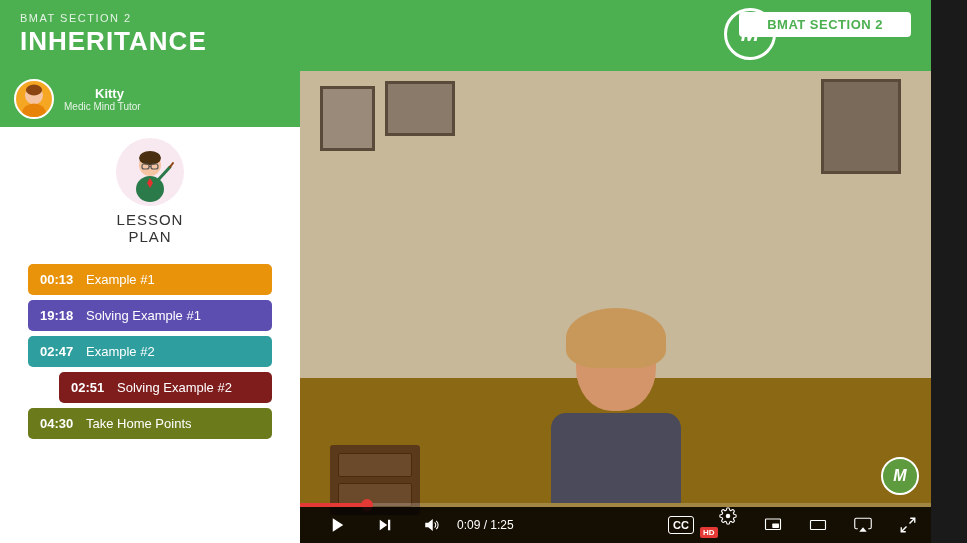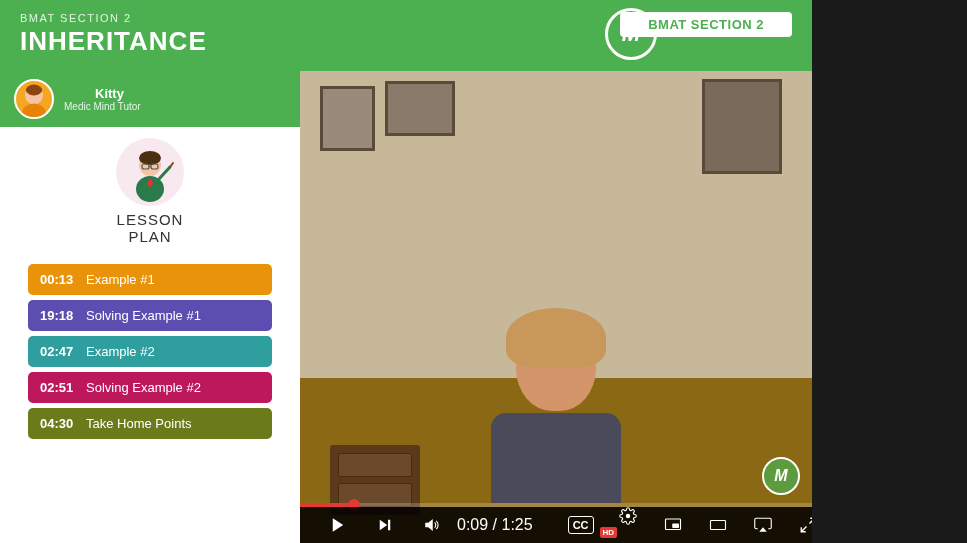--- a/index.html
+++ b/index.html
@@ -5,21 +5,21 @@
     * { box-sizing: border-box; margin: 0; padding: 0; }
     body {
       width: 967px;
       height: 543px;
       overflow: hidden;
       font-family: Arial, sans-serif;
       background: #1a1a1a;
     }
 
     .player-container {
-      width: 812px;
+      width: 931px;
       height: 543px;
       position: relative;
       background: #000;
       display: flex;
       flex-direction: column;
     }
 
     
     .header {
       background: #4caf50;
@@ -209,21 +209,21 @@
 
     .lesson-item .label {
       font-size: 13px;
       color: #fff;
       font-weight: 500;
     }
 
     .item-orange { background: #e8930a; }
     .item-purple { background: #5c4db1; }
     .item-teal   { background: #2e9e9e; }
-    .item-dark-red { background: #be185d; }
+    .item-dark-red { background: #7f1d1d; margin-left: 31px; }
     .item-olive  { background: #6b7a1a; }
 
     
     .video-area {
       flex: 1;
       position: relative;
       background: #2a2a2a;
       overflow: hidden;
     }
 
@@ -341,21 +341,21 @@
     }
 
     .ctrl-btn svg {
       width: 18px;
       height: 18px;
       fill: #fff;
     }
 
     .time-display {
       color: #fff;
-      font-size: 16px;
+      font-size: 12px;
       margin-left: 4px;
       white-space: nowrap;
     }
 
     .controls-spacer { flex: 1; }
 
     .ctrl-right {
       display: flex;
       align-items: center;
       gap: 8px;

